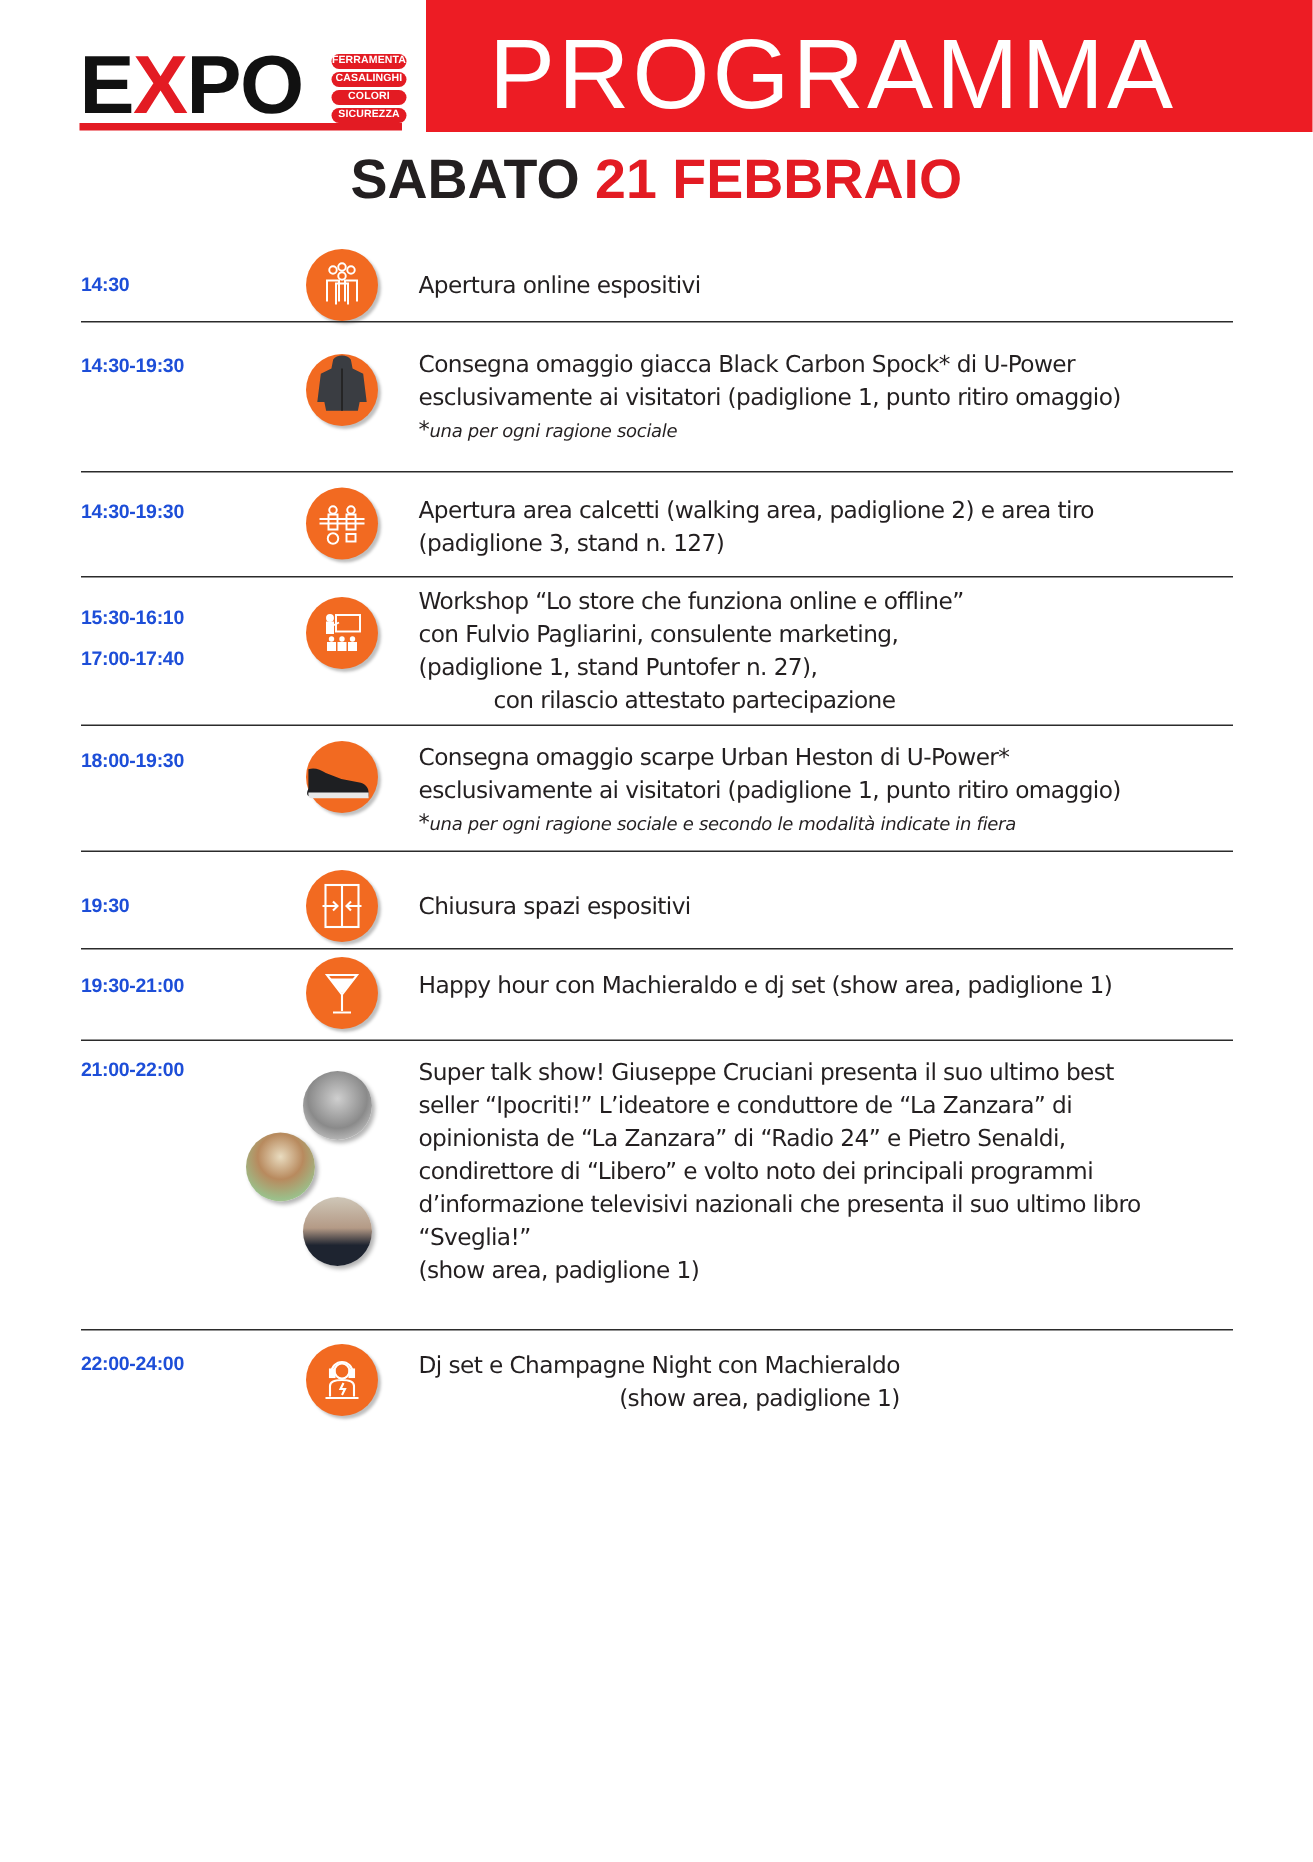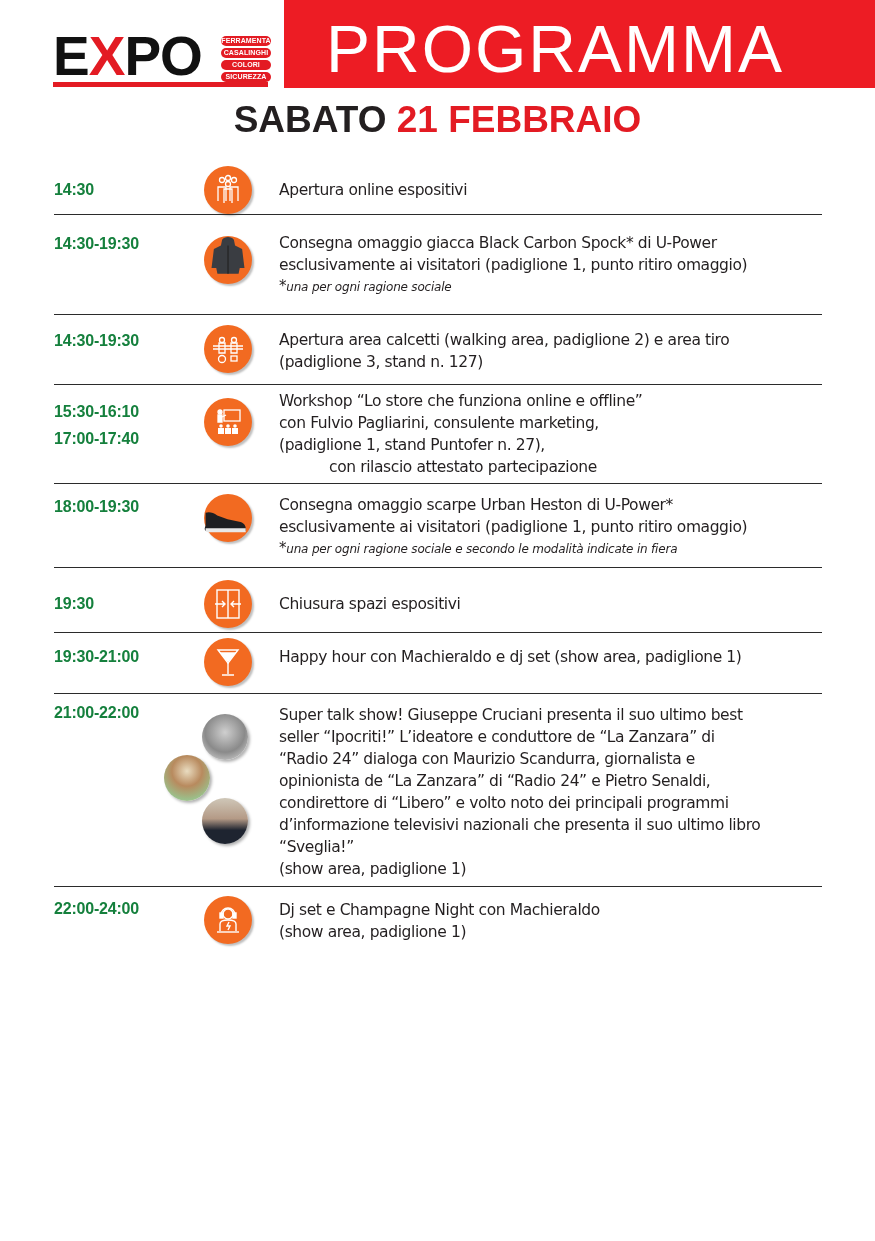--- a/index.html
+++ b/index.html
@@ -15,21 +15,21 @@
 
   .banner { position:absolute; left:284px; top:0; width:591px; height:88px; background:#ed1c24; }
   .banner-title { position:absolute; left:42px; top:14px; color:#fff; font-family:"Liberation Sans", sans-serif; font-size:66px; line-height:70px; letter-spacing:2px; font-weight:normal; }
 
   .date { position:absolute; left:0; width:875px; top:98px; text-align:center; font-weight:bold; font-size:37px; line-height:44px; color:#231f20; }
   .date .red { color:#e31b23; }
 
   
   .row { position:absolute; left:54px; width:768px; }
   .sep { position:absolute; left:54px; width:768px; height:1px; background:#2b2b2b; }
-  .time { position:absolute; left:0; font-weight:bold; font-size:16px; color:#15803d; line-height:26px; letter-spacing:-0.2px; }
+  .time { position:absolute; left:0; font-weight:bold; font-size:13px; color:#1d4ed8; line-height:26px; letter-spacing:-0.2px; }
   .icon { position:absolute; left:150px; width:48px; height:48px; border-radius:50%; background:#f26a21; box-shadow:2px 2px 2px rgba(0,0,0,0.25); display:flex; align-items:center; justify-content:center; }
   .icon svg { width:34px; height:34px; }
   .text { position:absolute; left:225px; font-family:"DejaVu Sans", sans-serif; font-size:15.5px; line-height:22px; color:#231f20; letter-spacing:-0.4px; white-space:nowrap; }
   .note { font-style:italic; font-size:12px; line-height:20px; letter-spacing:-0.2px; }
   .note .ast { font-style:normal; font-size:15px; }
 
   .photo { position:absolute; width:46px; height:46px; border-radius:50%; box-shadow:2px 2px 3px rgba(0,0,0,0.3); overflow:hidden; }
 </style>
 </head>
 <body>
@@ -181,21 +181,20 @@
 <div class="sep" style="top:693px;"></div>
 
 <div class="row" style="top:700px;height:180px;">
   <div class="time" style="top:0;">21:00-22:00</div>
   <div class="photo" style="left:148px;top:14px;background:radial-gradient(circle at 50% 40%, #cfcfcf 0, #8a8a8a 55%, #e6e6e6 100%);"></div>
   <div class="photo" style="left:110px;top:55px;background:radial-gradient(circle at 50% 35%, #e9dcc0 0, #b88a5e 40%, #9bbf8a 75%, #d9d2b8 100%);"></div>
   <div class="photo" style="left:148px;top:98px;background:linear-gradient(#cfc7b8 0, #b49a86 45%, #1e2430 70%, #1e2430 100%);"></div>
   <div class="text" style="top:4px;">
     <div>Super talk show! Giuseppe Cruciani presenta il suo ultimo best</div>
     <div>seller “Ipocriti!” L’ideatore e conduttore de “La Zanzara” di</div>
-    <div>“Radio 24” dialoga con Maurizio Scandurra, giornalista e</div>
     <div>opinionista de “La Zanzara” di “Radio 24” e Pietro Senaldi,</div>
     <div>condirettore di “Libero” e volto noto dei principali programmi</div>
     <div>d’informazione televisivi nazionali che presenta il suo ultimo libro</div>
     <div>“Sveglia!”</div>
     <div>(show area, padiglione 1)</div>
   </div>
 </div>
 <div class="sep" style="top:886px;"></div>
 
 <div class="row" style="top:896px;height:50px;">
@@ -204,17 +203,17 @@
     <svg viewBox="0 0 34 34" fill="none" stroke="#fff" stroke-width="1.4">
       <circle cx="17" cy="11" r="5"></circle>
       <path d="M10 12a7 7 0 0 1 14 0"></path>
       <rect x="9" y="10" width="3" height="5" fill="#fff"></rect>
         <rect x="22" y="10" width="3" height="5" fill="#fff"></rect>
       <path d="M9 28v-7c0-3 3-4 8-4s8 1 8 4v7"></path>
       <path d="M18 19l-2 4h3l-2 4"></path>
       <path d="M6 29h22"></path>
     </svg>
   </div>
-  <div class="text" style="top:3px;">
+  <div class="text" style="top:3px;text-align:right;">
     <div>Dj set e Champagne Night con Machieraldo</div>
     <div>(show area, padiglione 1)</div>
   </div>
 </div>
 
 </body></html>

